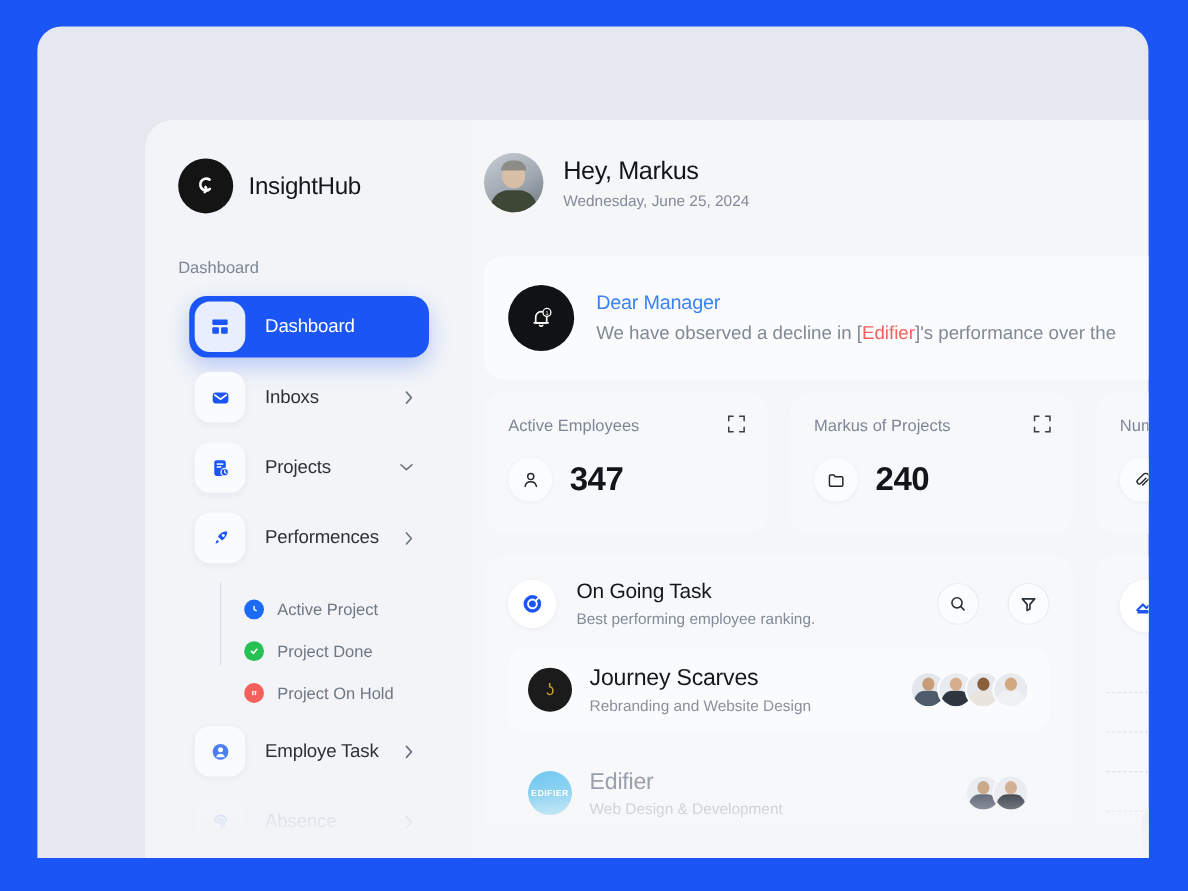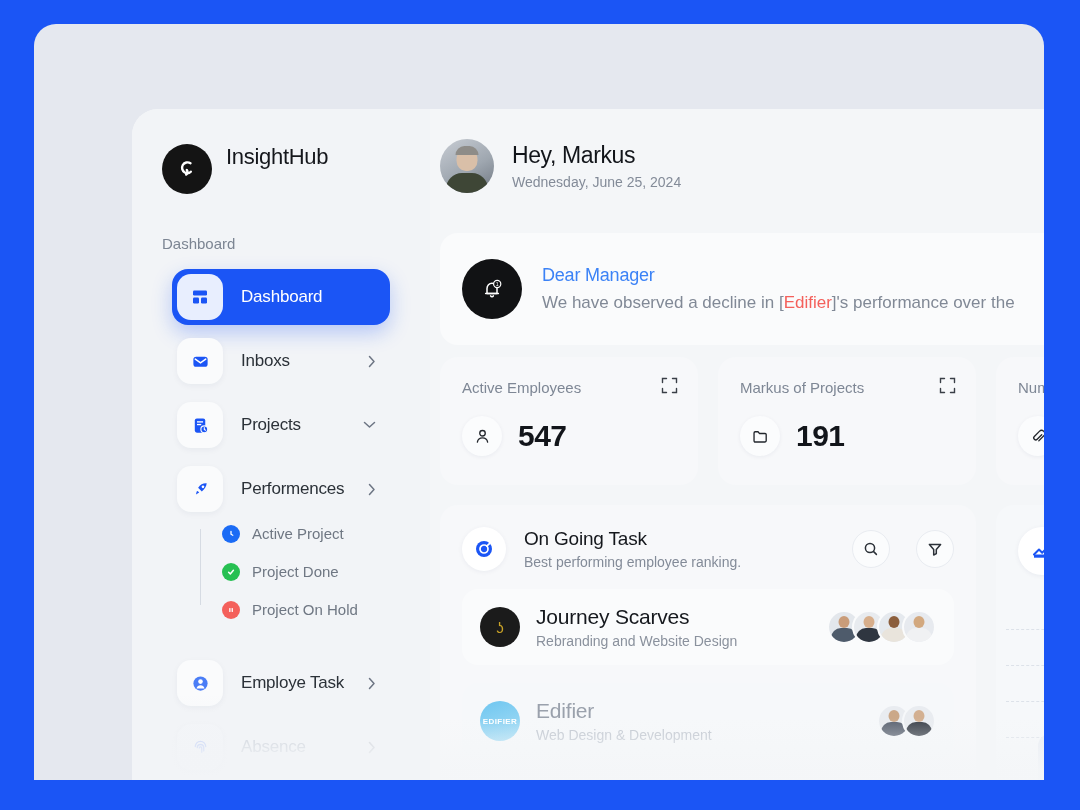--- a/index.html
+++ b/index.html
@@ -32,21 +32,21 @@
 
   
   #sidebar{
     position:absolute; left:0; top:0;
     width:298px; height:695px;
     background:#F2F4F7;
     border-radius:26px 0 0 0;
   }
   #brand{
     position:absolute; left:30px; top:35px;
-    display:flex; gap:14px;
+    display:flex; align-items:center; gap:14px;
   }
   .brand-logo{
     width:50px; height:50px; border-radius:50%;
     background:#141414;
     display:flex; align-items:center; justify-content:center;
     flex:0 0 auto;
   }
   .brand-name{
     font-size:22px; color:#15171C; letter-spacing:-0.3px;
   }
@@ -83,21 +83,21 @@
   .nav-item.dim .nav-label{ color:#AEB6C2; }
   .nav-item.dim .nav-icon{ background:#F3F5F8; }
 
   
   .subnav{ position:relative; margin:4px 0 0 0; padding-left:0; }
   .subnav-line{
     position:absolute; left:68px; top:4px;
     width:1px; height:76px; background:#D6DBE3;
   }
   .sub-item{
-    height:38px; display:flex; align-items:flex-start; gap:12px;
+    height:38px; display:flex; align-items:flex-end; gap:12px;
     padding-left:90px;
   }
   .sub-dot{
     width:18px; height:18px; border-radius:50%;
     display:flex; align-items:center; justify-content:center;
     flex:0 0 auto;
   }
   .sub-label{ font-size:15px; color:#6F7783; }
 
   #sidebar-fade{
@@ -445,38 +445,38 @@
               <path d="M1.5 5.5v-4h4M15.5 5.5v-4h-4M1.5 11.5v4h4M15.5 11.5v4h-4"></path>
             </svg>
           </div>
           <div class="stat-row">
             <div class="stat-chip">
               <svg width="19" height="19" viewBox="0 0 20 20" fill="none" stroke="#22262C" stroke-width="1.4">
                 <circle cx="10" cy="6.6" r="2.9"></circle>
                 <path d="M4.6 16c.5-3 2.6-4.5 5.4-4.5s4.9 1.5 5.4 4.5" stroke-linecap="round"></path>
               </svg>
             </div>
-            <div class="stat-value">547</div>
+            <div class="stat-value">347</div>
           </div>
         </div>
 
         <div class="stat-card">
           <div class="stat-title">Markus of Projects</div>
           <div class="expand-icon">
             <svg width="17" height="17" viewBox="0 0 17 17" fill="none" stroke="#3A3F47" stroke-width="1.4" stroke-linecap="round">
               <path d="M1.5 5.5v-4h4M15.5 5.5v-4h-4M1.5 11.5v4h4M15.5 11.5v4h-4"></path>
             </svg>
           </div>
           <div class="stat-row">
             <div class="stat-chip">
               <svg width="19" height="19" viewBox="0 0 20 20" fill="none" stroke="#22262C" stroke-width="1.4" stroke-linejoin="round">
                 <path d="M3.2 14.6V6.2c0-.7.5-1.2 1.2-1.2h3l1.4 1.8h6c.7 0 1.2.5 1.2 1.2v6.6c0 .7-.5 1.2-1.2 1.2H4.4c-.7 0-1.2-.5-1.2-1.2z"></path>
               </svg>
             </div>
-            <div class="stat-value">191</div>
+            <div class="stat-value">240</div>
           </div>
         </div>
 
         <div class="stat-card">
           <div class="stat-title">Number </div>
 
           <div class="stat-row">
             <div class="stat-chip">
               <svg width="19" height="19" viewBox="0 0 20 20" fill="none" stroke="#22262C" stroke-width="1.4" stroke-linecap="round">
                 <path d="M13.4 8.1l-4.8 4.8a2.1 2.1 0 01-3-3l5.3-5.3a3.3 3.3 0 014.7 4.7l-5.3 5.3"></path>

